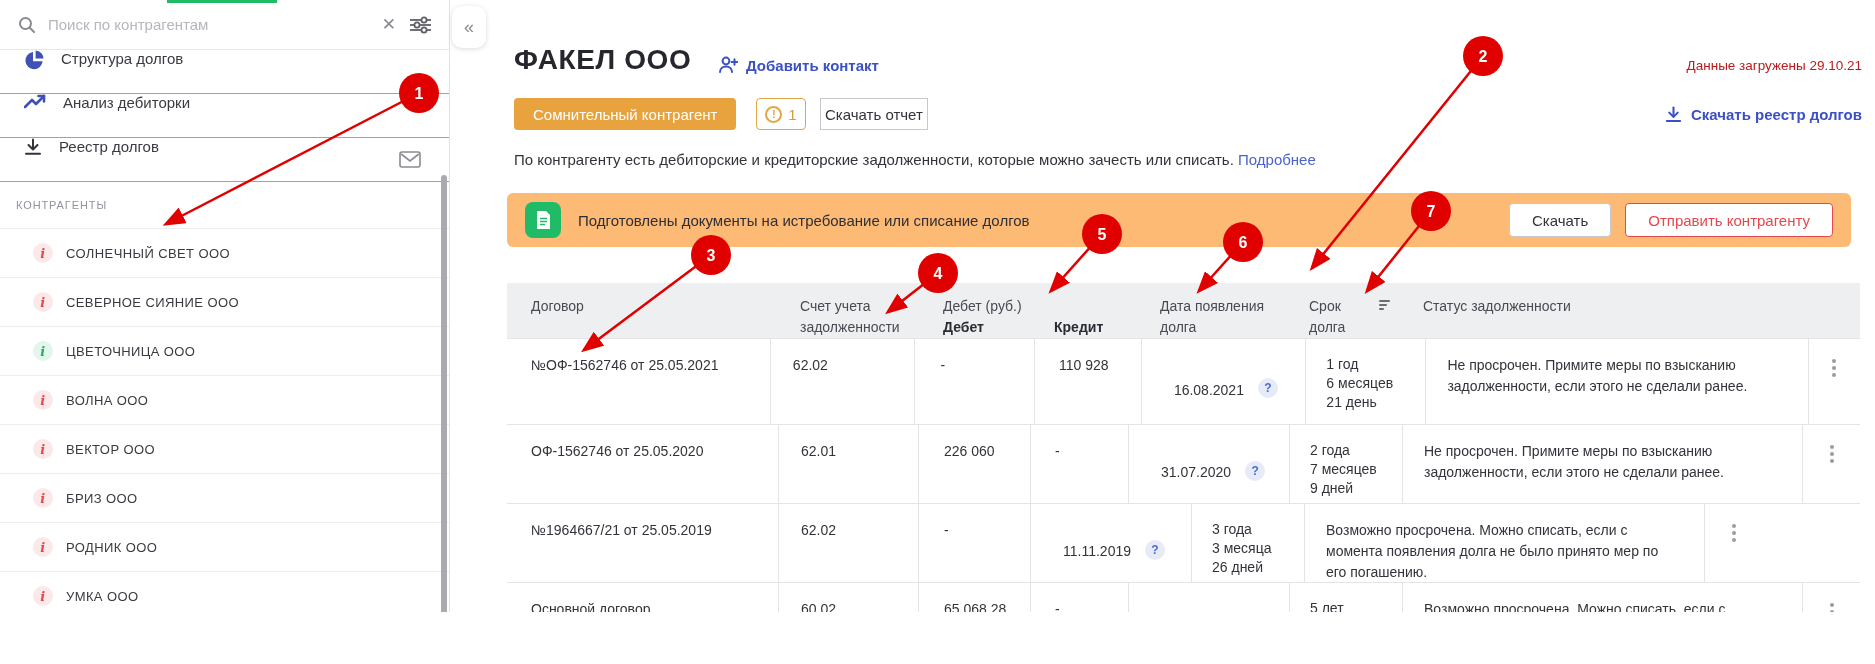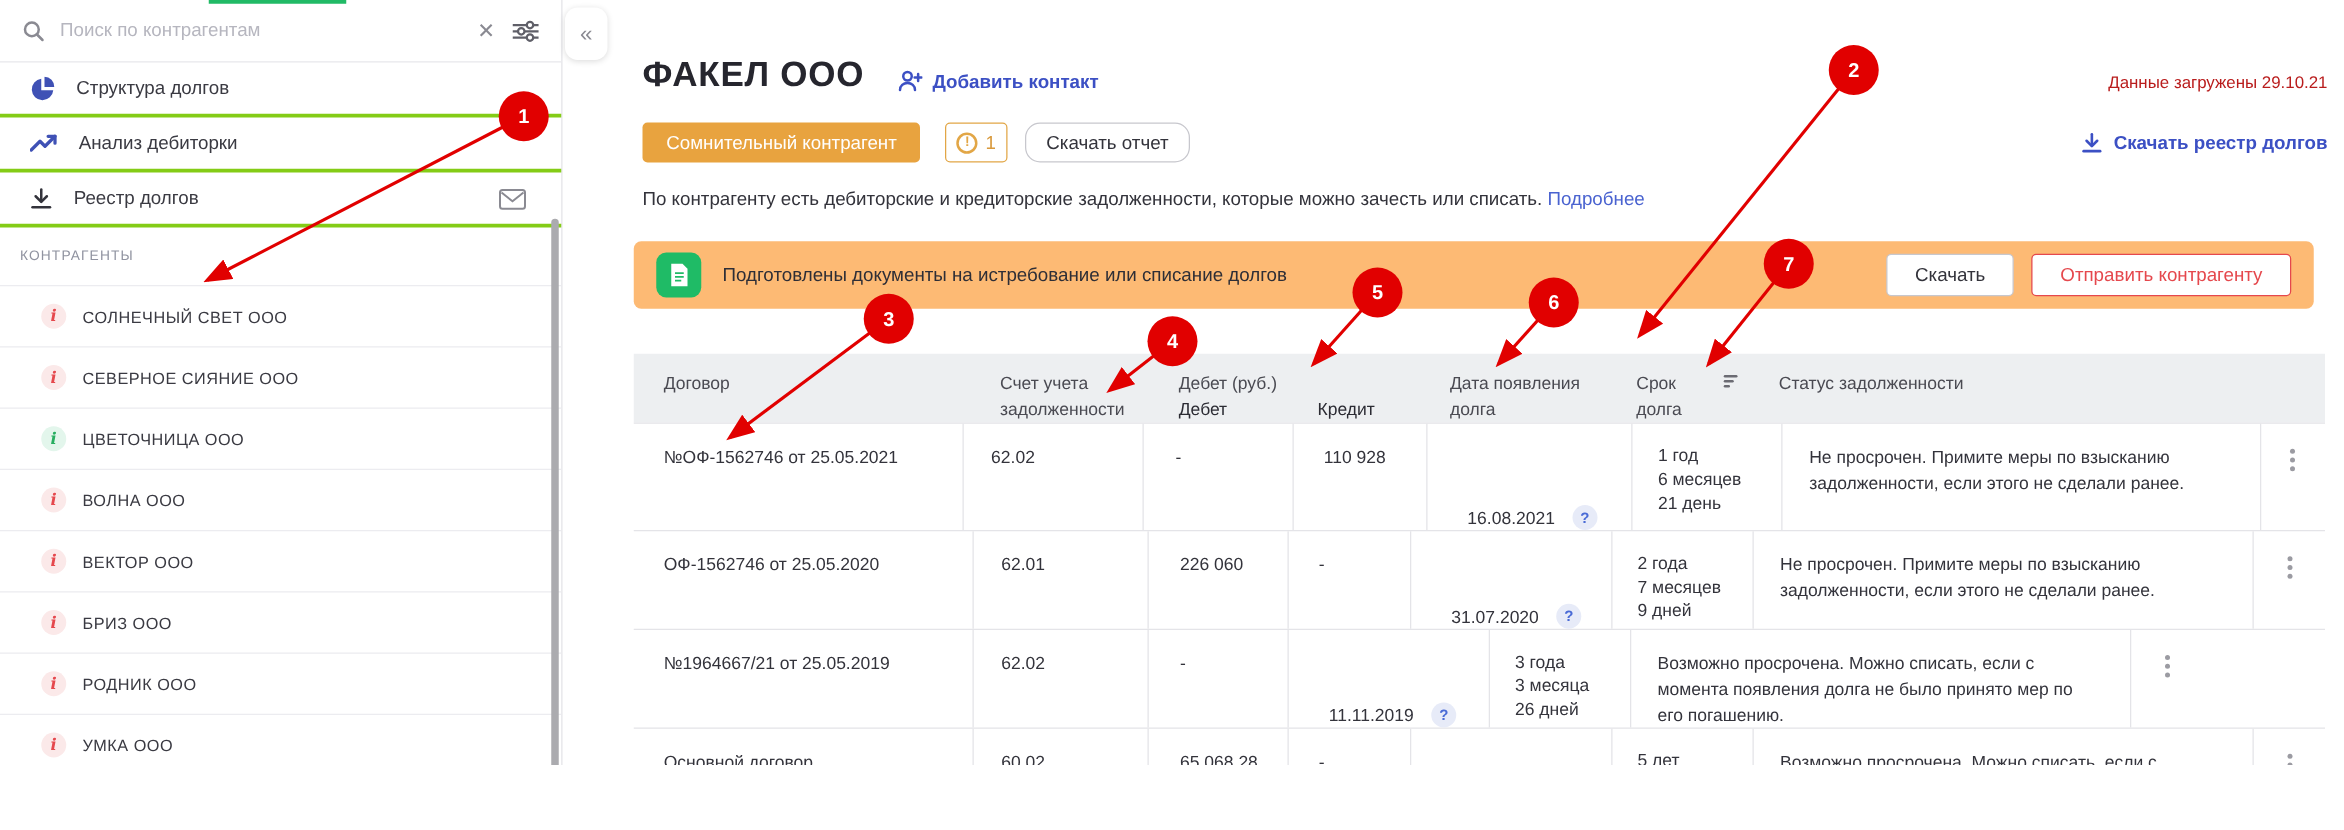--- a/index.html
+++ b/index.html
@@ -8,77 +8,77 @@
   #app{position:relative;width:1875px;height:612px;overflow:hidden;background:#fff}
 
   
   .sidebar{position:absolute;left:0;top:0;width:450px;height:664px;background:#fff;border-right:1px solid #e3e3e7}
   .top-sliver{position:absolute;left:167px;top:0;width:110px;height:3px;background:#21ba66}
   .search-row{position:relative;height:50px;border-bottom:1px solid #e8e8ec;display:flex;align-items:center;padding:0 18px;gap:12px}
   .search-input{flex:1;border:0;outline:0;font-size:15px;color:#3a3a42;background:transparent}
   .search-input::placeholder{color:#b6b6bf}
   .x-icon{color:#8a8a92;font-size:17px;cursor:pointer;padding:0 2px}
   .menu{position:absolute;left:0;top:50px;width:100%}
-  .menu-item{height:44px;display:flex;align-items:center;gap:17px;padding:0 24px;border-bottom:3px solid #84cc16;font-size:15px;color:#3a3a42;cursor:pointer;position:relative}
+  .menu-item{height:44px;display:flex;align-items:flex-start;gap:17px;padding:0 24px;border-bottom:1px solid #84cc16;font-size:15px;color:#3a3a42;cursor:pointer;position:relative}
   .menu-trail{position:absolute;right:28px;top:13px}
   .section-label{position:absolute;left:16px;top:199px;font-size:11px;letter-spacing:.9px;color:#9093a0}
   .contractor-list{position:absolute;left:0;top:228px;width:100%}
   .c-item{height:49px;display:flex;align-items:center;gap:13px;padding:0 16px 0 33px;border-top:1px solid #ececf0;font-size:13px;letter-spacing:.4px;color:#3a3a42;cursor:pointer}
   .c-item.selected{background:#ededef}
   .i-badge{width:20px;height:20px;min-width:20px;border-radius:50%;display:flex;align-items:center;justify-content:center;font:italic bold 13px "DejaVu Serif",serif}
   .i-badge.red{background:#fbe9e9;color:#e5484d}
   .i-badge.green{background:#e3f6ec;color:#27ae60}
   .v-scrollbar{position:absolute;right:2px;top:175px;bottom:0;width:6px;background:#ababaf;border-radius:3px;cursor:pointer}
   .collapse-tab{position:absolute;left:452px;top:6px;width:34px;height:42px;background:#fff;border-radius:10px;box-shadow:0 1px 5px rgba(0,0,0,.15);display:flex;align-items:center;justify-content:center;color:#8a8a92;font-size:18px;cursor:pointer;z-index:3}
 
   
   .main{position:absolute;left:450px;top:0;width:1425px;height:664px}
   .page-title{position:absolute;left:64px;top:44px;font-size:28px;font-weight:700;letter-spacing:.6px;color:#26262e}
   .add-contact{position:absolute;left:268px;top:56px;display:flex;align-items:center;gap:8px;color:#3c50c4;font-size:15px;font-weight:bold;cursor:pointer}
   .data-loaded{position:absolute;right:13px;top:58px;font-size:13.5px;color:#b91c1c}
   .badge{position:absolute;left:64px;top:98px;height:32px;display:inline-flex;align-items:center;padding:0 19px;background:#e8a33f;border-radius:4px;color:#fff;font-size:15px}
   .warn-chip{position:absolute;left:306px;top:98px;height:32px;width:50px;border:1px solid #e2a646;border-radius:4px;display:flex;align-items:center;justify-content:center;gap:6px;color:#d99a3e;font-size:15px;background:#fff;cursor:pointer}
   .warn-ico{width:17px;height:17px;border:2px solid #e2a646;border-radius:50%;display:flex;align-items:center;justify-content:center;font-size:11px;font-weight:bold;color:#e2a646}
-  .report-btn{position:absolute;left:370px;top:98px;height:32px;border:1px solid #c7c7cd;border-radius:12px;background:#fff;display:inline-flex;align-items:center;padding:0 16px;font-size:15px;color:#33333b;cursor:pointer}
+  .report-btn{position:absolute;left:370px;top:98px;height:32px;border:1px solid #c7c7cd;border-radius:0;background:#fff;display:inline-flex;align-items:center;padding:0 4px;font-size:15px;color:#33333b;cursor:pointer}
   .registry-link{position:absolute;right:13px;top:106px;display:flex;align-items:center;gap:9px;color:#3c50c4;font-size:15px;font-weight:bold;cursor:pointer}
   .info-line{position:absolute;left:64px;top:151px;font-size:15px;color:#33333b}
   .info-line a{color:#4a63d0;text-decoration:none;cursor:pointer}
 
   .banner{position:absolute;left:57px;top:193px;width:1344px;height:54px;background:#fdba74;border-radius:6px;display:flex;align-items:center;padding:0 18px}
   .doc-ico{width:36px;height:36px;border-radius:8px;background:#1fbb66;display:flex;align-items:center;justify-content:center;margin-right:17px}
   .banner-text{font-size:15px;color:#2e2e36}
   .banner-actions{margin-left:auto;display:flex;gap:14px}
   .btn{height:34px;border-radius:4px;background:#fff;font-size:15px;display:inline-flex;align-items:center;padding:0 22px;cursor:pointer;font-family:inherit}
   .btn-gray{border:1px solid #c7c7cd;color:#33333b}
   .btn-red{border:1px solid #e5484d;color:#e5484d}
 
   
   .table{position:absolute;left:57px;top:283px;width:1353px}
   .thead{height:55px;background:#edeff1;display:flex;font-size:14px;color:#4a4a52;line-height:21px}
   .thead>div{padding-top:13px}
   .th-contract{width:271px;padding-left:24px}
   .th-account{width:140px;padding-left:22px}
   .th-saldo{width:210px;position:relative;padding-left:25px}
-  .th-saldo .sub{position:absolute;top:34px;font-weight:normal;color:#2b2b33}
+  .th-saldo .sub{position:absolute;top:34px;font-weight:bold;color:#2b2b33}
   .th-saldo .sub.debit{left:25px}
   .th-saldo .sub.credit{left:136px}
   .th-date{width:161px;padding-left:32px}
   .th-term{width:113px;padding-left:20px;position:relative}
   .th-status{width:458px;padding-left:21px}
   .sort-icon{position:absolute;right:12px;top:17px;display:flex;flex-direction:column;gap:2px;cursor:pointer}
   .sort-icon i{display:block;height:2px;background:#6b6b73;border-radius:1px}
   .sort-icon i:nth-child(1){width:11px}.sort-icon i:nth-child(2){width:8px}.sort-icon i:nth-child(3){width:5px}
 
   .trow{display:flex;border-top:1px solid #e4e4e8;font-size:14px;color:#33333b;line-height:20px}
   .trow>div{padding-top:16px}
   .cell-contract{width:271px;padding-left:24px}
   .cell-account{width:140px;padding-left:22px;border-left:1px solid #e4e4e8}
   .cell-debit{width:112px;padding-left:25px;border-left:1px solid #e4e4e8}
   .cell-credit{width:98px;padding-left:24px;border-left:1px solid #e4e4e8}
-  .cell-date{width:161px;padding-left:32px;border-left:1px solid #e4e4e8;display:flex;align-items:flex-end;gap:14px}
+  .cell-date{width:161px;padding-left:32px;border-left:1px solid #e4e4e8;display:flex;align-items:center;gap:14px}
   .cell-date>div{padding-top:16px}
   .cell-date .help-badge{margin-top:13px}
   .cell-term{width:113px;padding-left:20px;border-left:1px solid #e4e4e8;line-height:19px}
   .cell-status{width:400px;padding-left:21px;padding-right:32px;border-left:1px solid #e4e4e8;line-height:21px}
   .cell-kebab{width:58px;border-left:1px solid #e4e4e8;display:flex;justify-content:center}
   .help-badge{width:20px;height:20px;border-radius:50%;background:#e7ebf8;color:#4a6bd6;font-size:12px;font-weight:bold;display:inline-flex;align-items:center;justify-content:center;cursor:pointer}
   .kebab{display:flex;flex-direction:column;gap:3px;margin-top:18px;cursor:pointer;padding:2px}
   .kebab i{width:4px;height:4px;border-radius:50%;background:#9b9ba2}
 
   .h-scroll{position:absolute;left:1283px;top:655px;width:98px;height:5px;background:#3b82f6;border-radius:2px;cursor:pointer}

